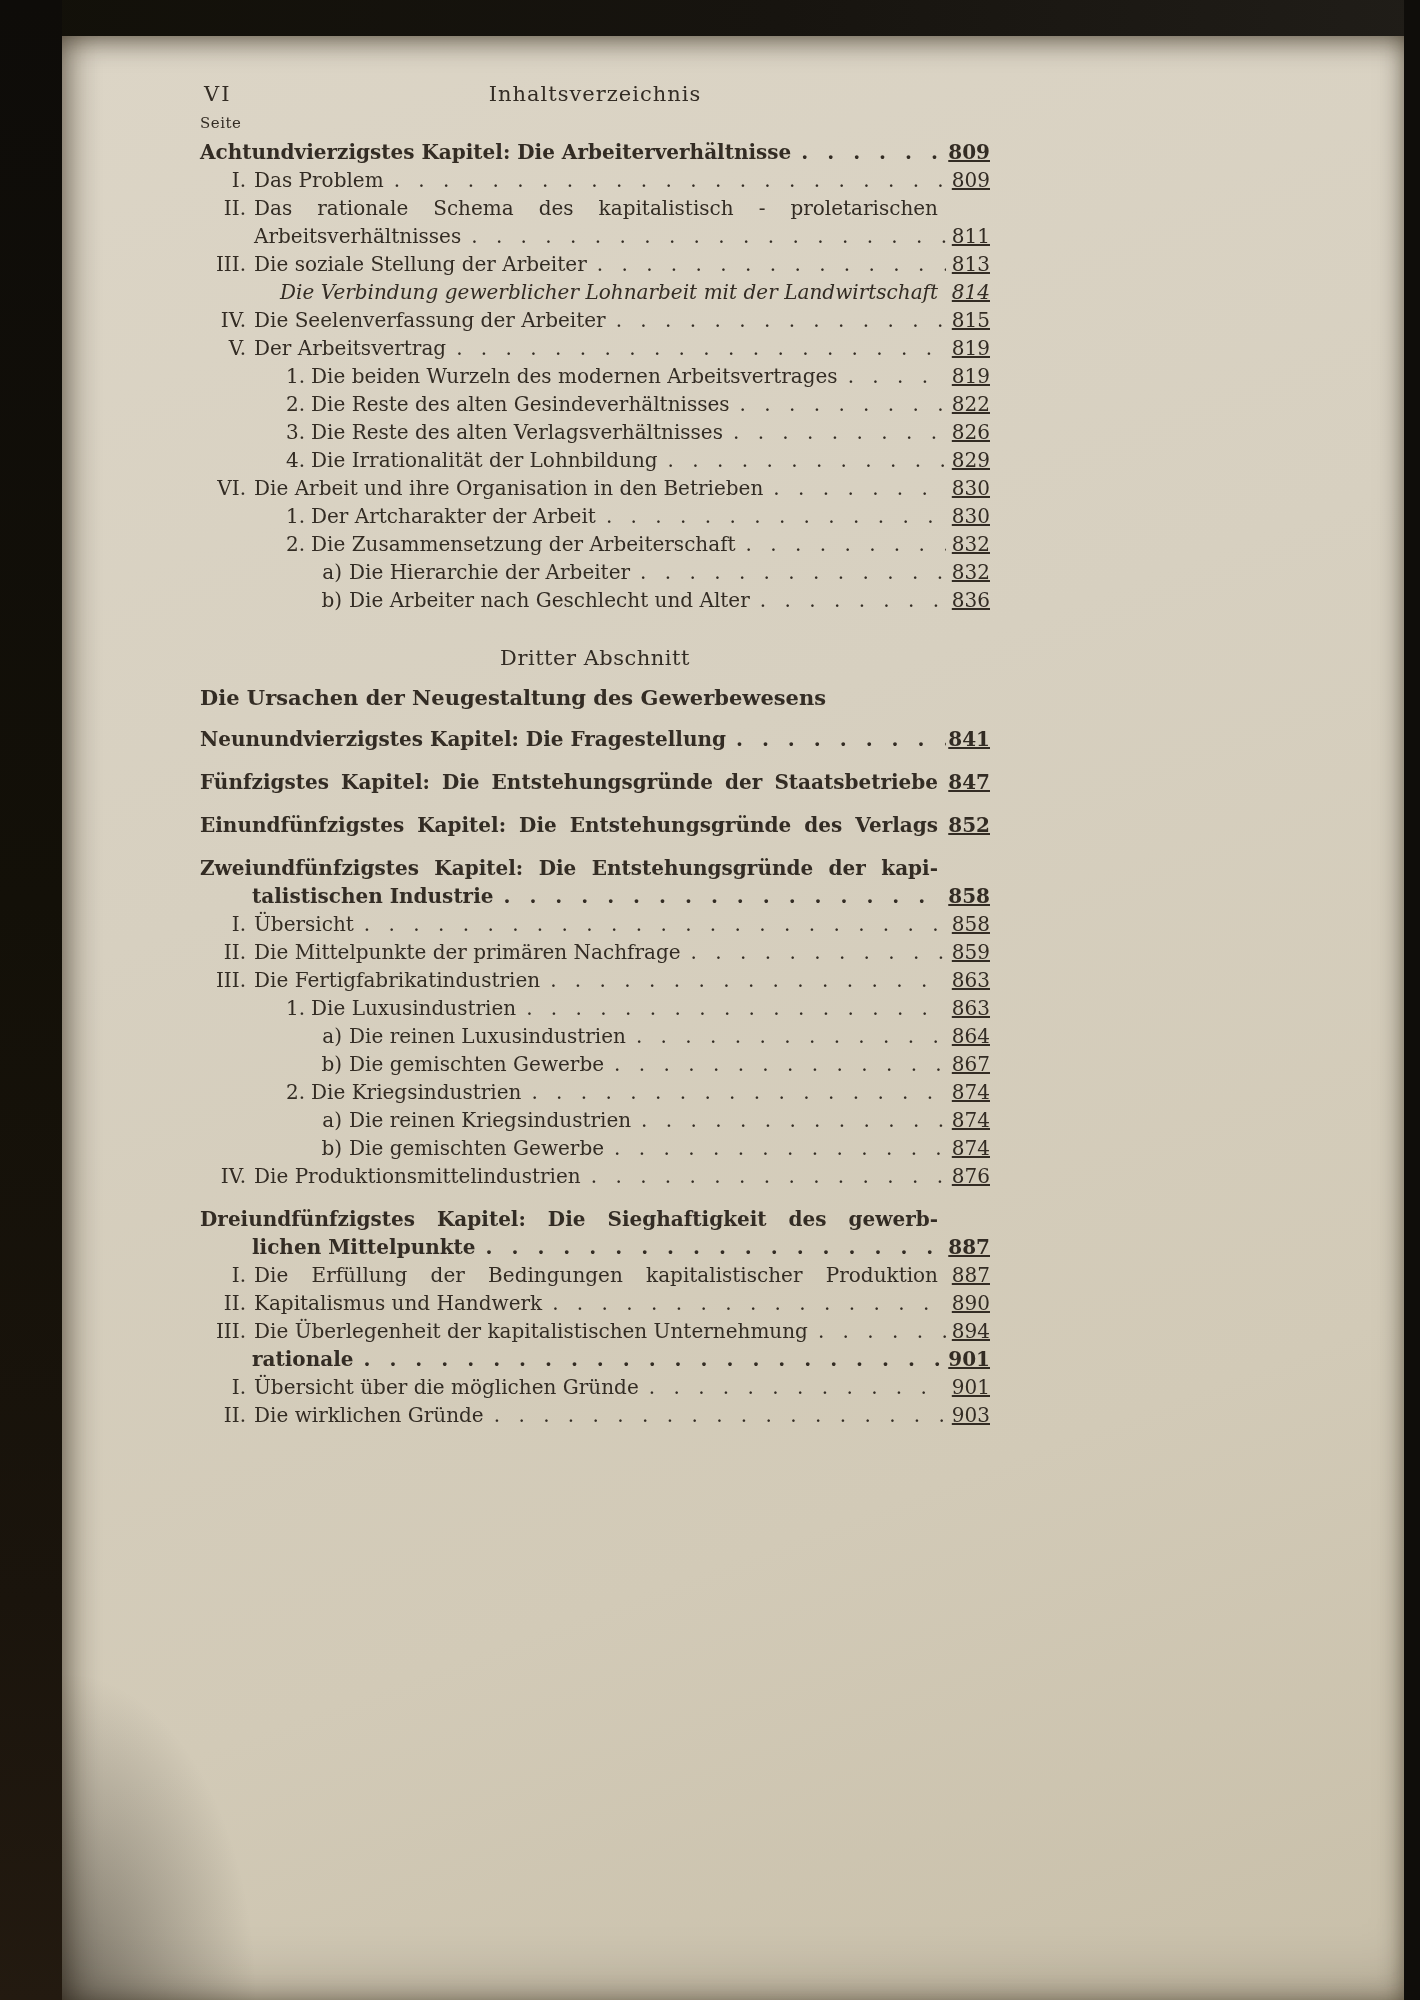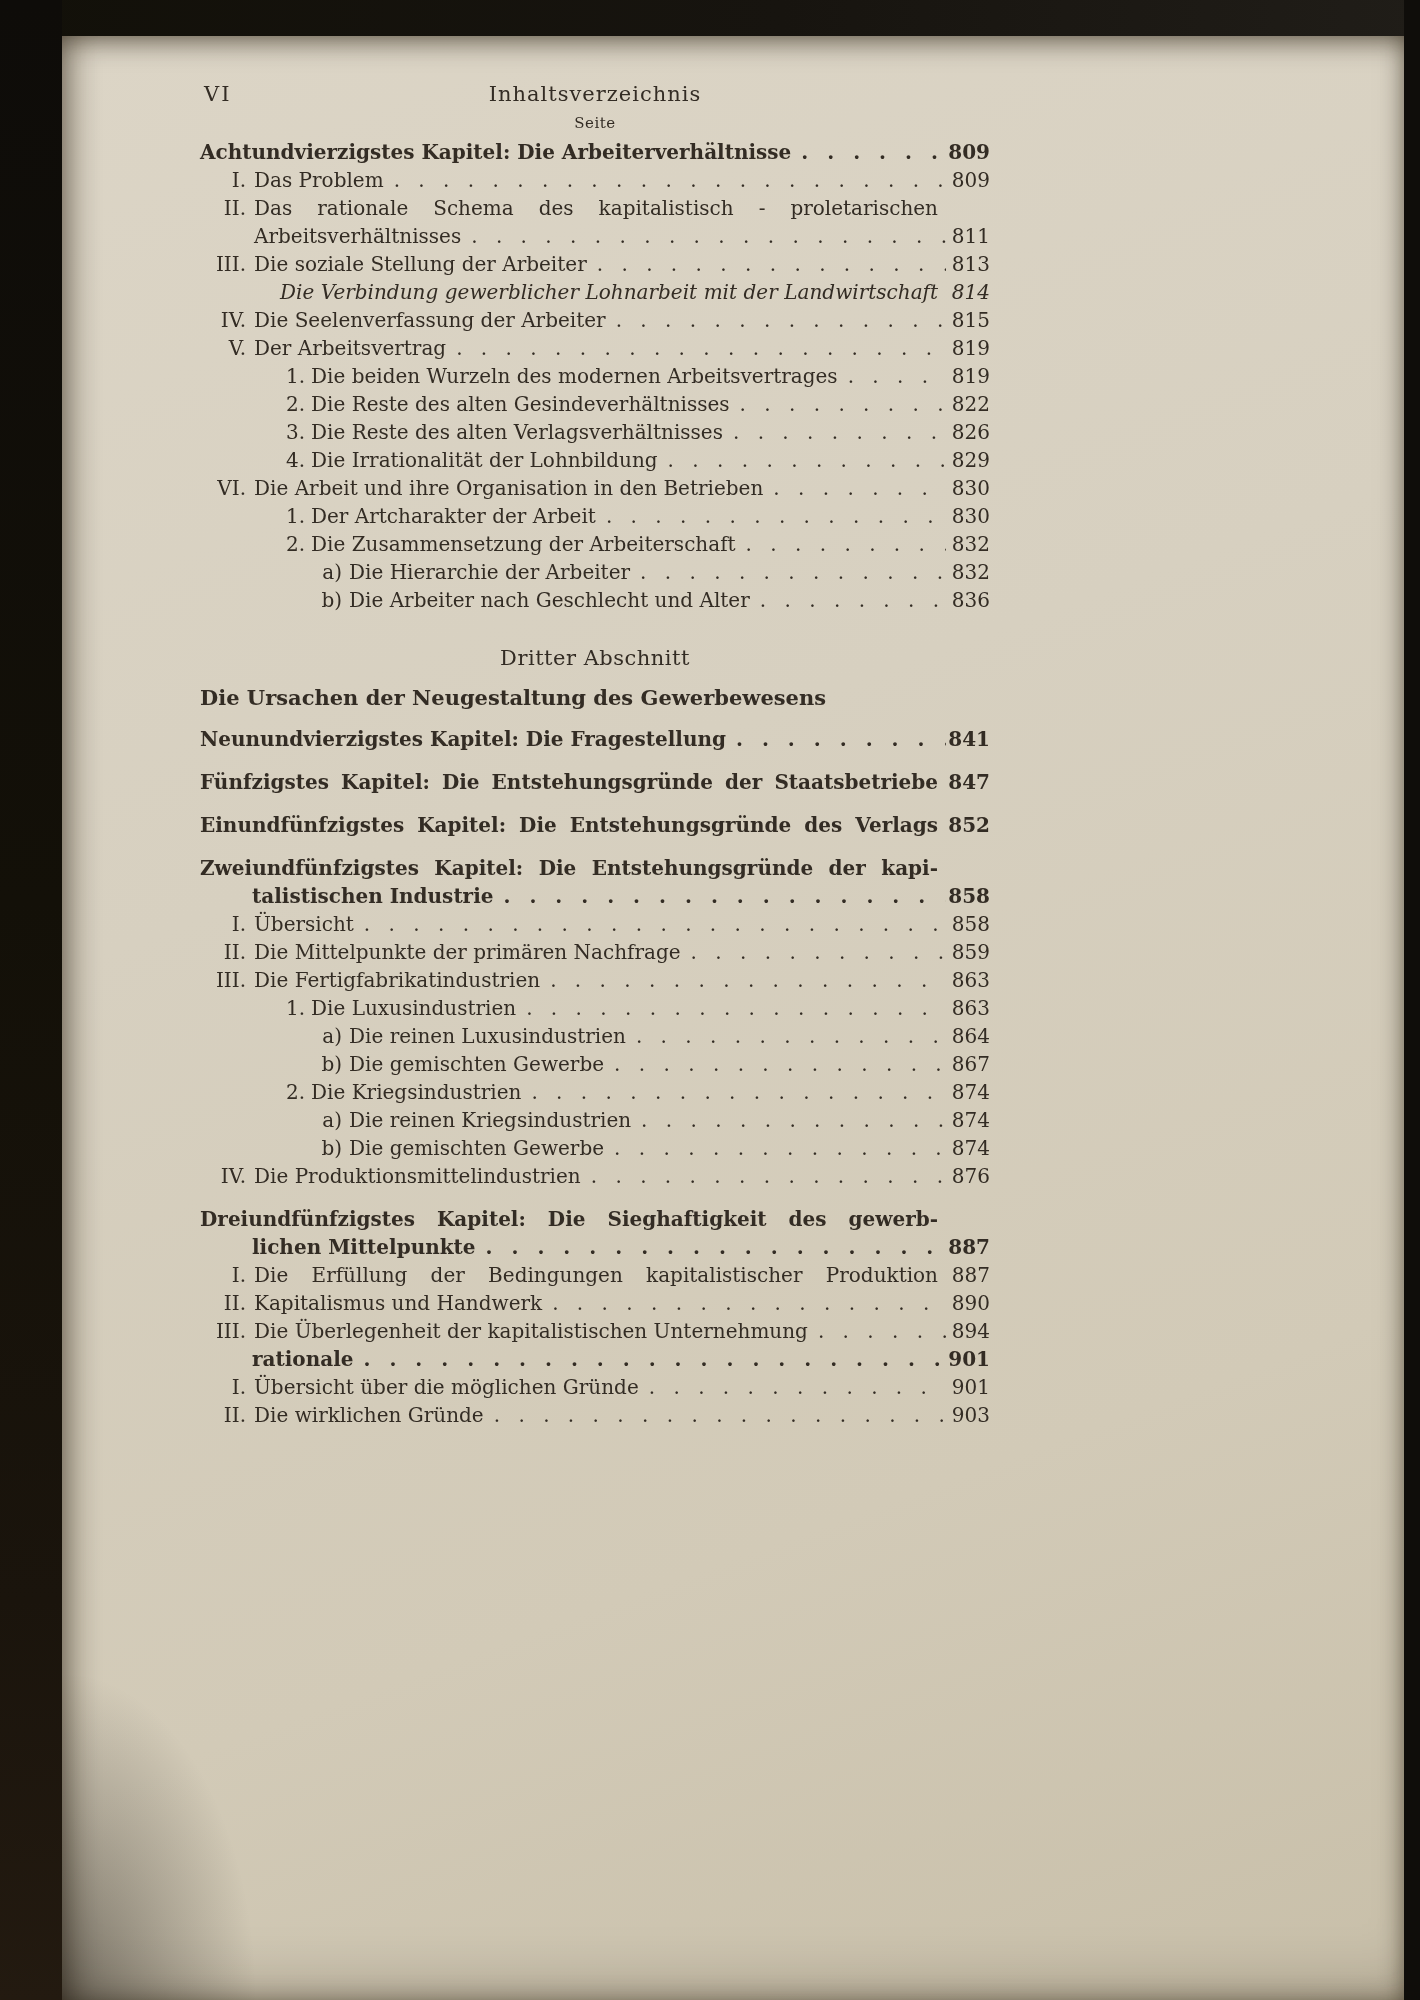--- a/index.html
+++ b/index.html
@@ -56,21 +56,21 @@
   .folio {
     position: absolute; left: 4px; top: 0;
     letter-spacing: 2px;
   }
   .running-title {
     position: absolute; left: 0; right: 0; top: 0;
     text-align: center;
     letter-spacing: 1px;
   }
   .seite-row {
-    text-align: center;
+    text-align: left;
     font-size: 15px;
     letter-spacing: 0.5px;
     height: 22px;
     line-height: 22px;
     margin-top: 2px;
   }
 
   
   .toc { margin-top: 4px; }
   .row {
@@ -83,21 +83,21 @@
   .row .num { flex: 0 0 auto; text-align: right; }
   .row .txt { flex: 0 0 auto; }
   .row .leader {
     flex: 1 1 0;
     overflow: hidden;
     white-space: nowrap;
     letter-spacing: 6px;
     padding: 0 8px 0 10px;
     min-width: 0;
   }
-  .row .pg { flex: 0 0 auto; min-width: 44px; text-align: right; }
+  .row .pg { flex: 0 0 auto; min-width: 44px; text-align: right; text-decoration: underline; }
 
   .row.chapter, .row.chapter-cont { font-weight: 700; }
   .row.chapter-cont { padding-left: 52px; }
   .row.roman .num { width: 46px; margin-right: 8px; }
   .row.roman-cont { padding-left: 54px; }
   .row.arabic { padding-left: 86px; }
   .row.arabic .num { width: 18px; margin-right: 7px; }
   .row.letter { padding-left: 118px; }
   .row.letter .num { width: 24px; margin-right: 7px; }
   .row.italic { font-style: italic; padding-left: 80px; }

